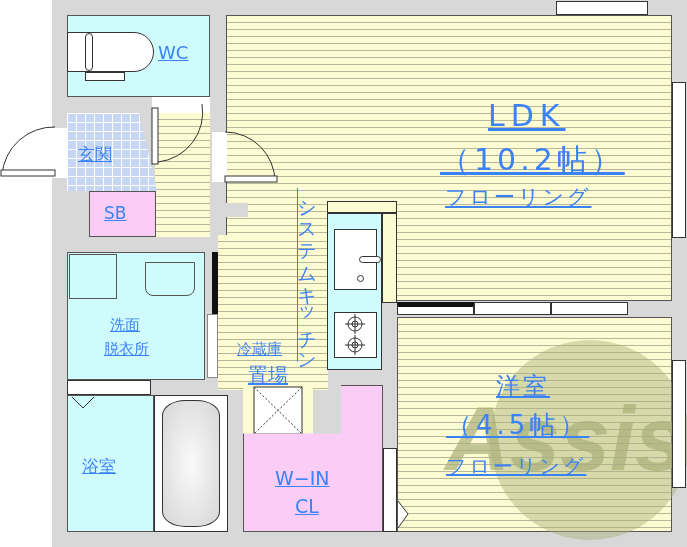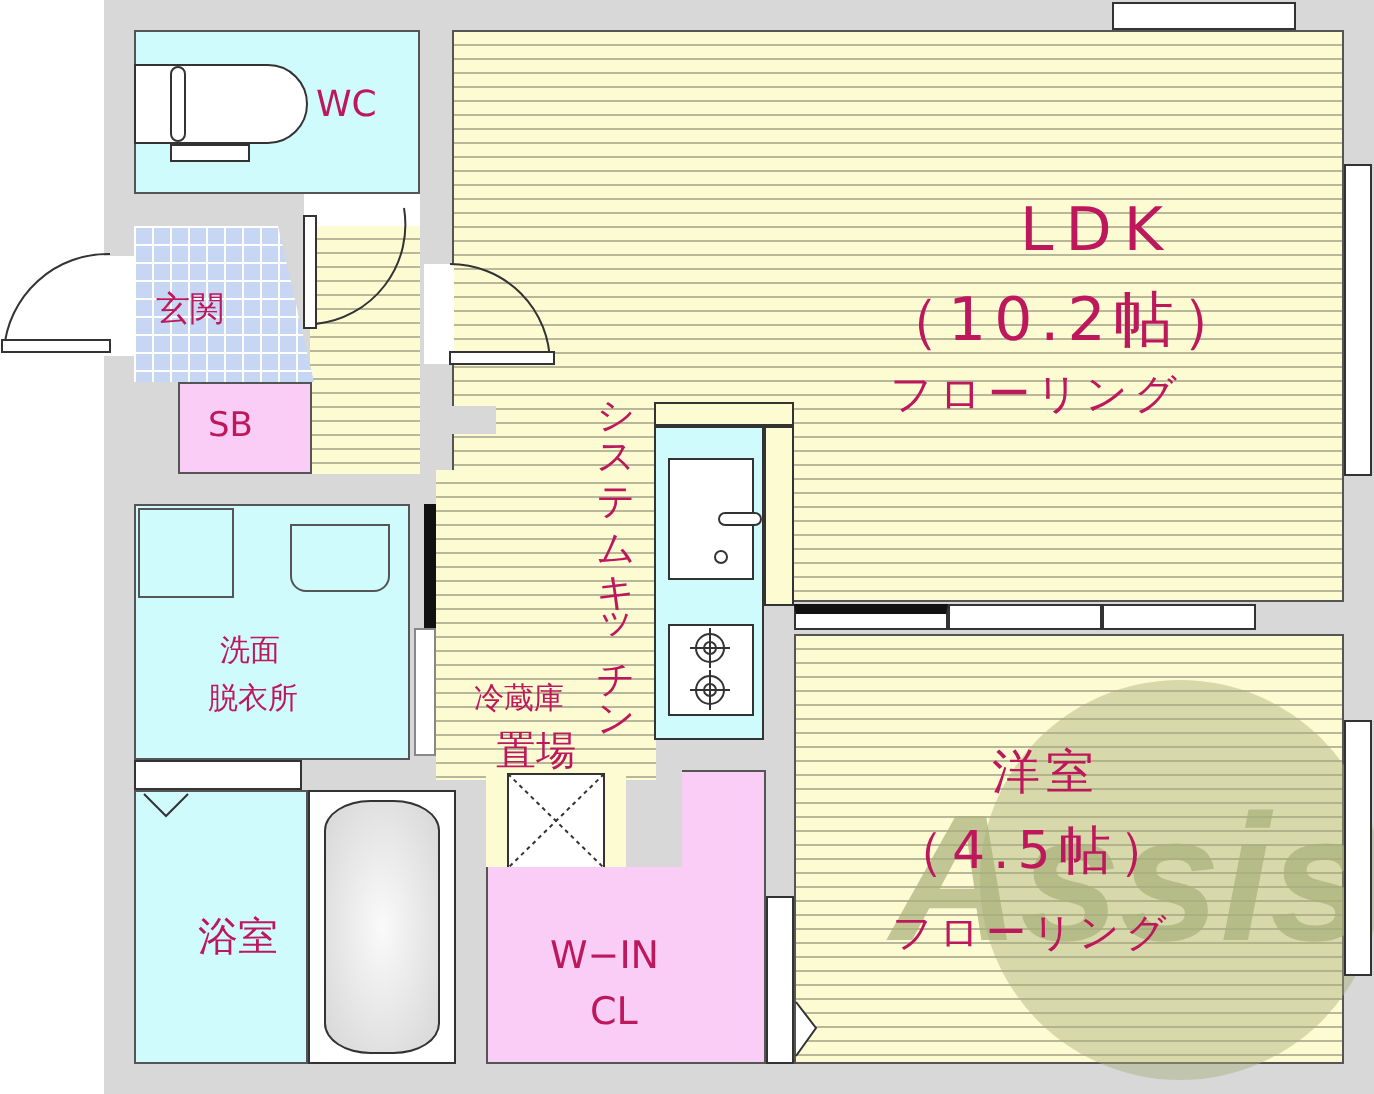--- a/index.html
+++ b/index.html
@@ -3,21 +3,21 @@
 <meta charset="utf-8">
 <style>
   html,body{margin:0;padding:0;background:#fff;}
   body{width:687px;height:547px;position:relative;overflow:hidden;font-family:"DejaVu Sans","Liberation Sans",sans-serif;}
   .abs{position:absolute;box-sizing:border-box;}
   .wall{background:#d8d8d8;}
   .floor{background-color:#fdfbd2;background-image:repeating-linear-gradient(to bottom,#fdfbd2 0,#fdfbd2 6px,#b9b79a 6px,#b9b79a 7px);}
   .wet{background:#cffbfd;}
   .tile{background-color:#c6d6f3;background-image:linear-gradient(#fff 1px,transparent 1px),linear-gradient(90deg,#fff 1px,transparent 1px);background-size:9px 9px;}
   .pink{background:#f9cdf5;}
-  .label{position:absolute;color:#be185d;text-align:center;white-space:nowrap;}
+  .label{position:absolute;color:#3b82f6;text-align:center;white-space:nowrap;text-decoration:underline;}
   .win{background:#fff;border:1px solid #333;}
   svg{position:absolute;overflow:visible;}
 </style>
 </head>
 <body>
 
 <div class="abs wall" style="left:52px;top:0;width:635px;height:547px;"></div>
 
 <div class="abs floor" style="left:226px;top:15px;width:446px;height:286px;border:1px solid #555;"></div>
 
@@ -95,38 +95,38 @@
   <rect x="1" y="1" width="48" height="47" fill="#fff" stroke="#333"></rect>
   <line x1="1" y1="1" x2="49" y2="48" stroke="#333" stroke-dasharray="2,2"></line>
   <line x1="49" y1="1" x2="1" y2="48" stroke="#333" stroke-dasharray="2,2"></line>
 </svg>
 
 <div class="abs" style="left:67px;top:380px;width:84px;height:15px;background:#fff;border:1px solid #333;"></div>
 <div class="abs wet" style="left:67px;top:395px;width:87px;height:137px;border:1px solid #555;"></div>
 <svg style="left:70px;top:396px;width:26px;height:14px;">
     <path d="M2 1 L13 12 L24 1" fill="none" stroke="#333"></path>
   </svg>
-<div class="label" style="left:99px;top:455px;font-size:20px;">浴室</div>
+<div class="label" style="left:82px;top:455px;font-size:17px;">浴室</div>
 <div class="abs" style="left:154px;top:395px;width:74px;height:137px;background:#fff;border:1px solid #333;"></div>
 <div class="abs" style="left:162px;top:400px;width:58px;height:127px;background:radial-gradient(ellipse at center,#fafafa,#d6d6d6);border:1.5px solid #333;border-radius:40% 40% 40% 40%/12% 12% 12% 12%;"></div>
 
 <div class="abs pink" style="left:243px;top:385px;width:140px;height:147px;clip-path:polygon(70% 0,100% 0,100% 100%,0 100%,0 33%,70% 33%);border:1px solid #555;"></div>
 <div class="label" style="left:275px;top:467px;font-size:19px;">W−IN</div>
 <div class="label" style="left:295px;top:495px;font-size:19px;">CL</div>
 <div class="abs" style="left:383px;top:448px;width:14px;height:84px;background:#fff;border:1px solid #333;"></div>
 
 <div class="abs" style="left:397px;top:302px;width:77px;height:13px;background:#fff;border:1px solid #333;border-top:5px solid #111;"></div>
 <div class="abs win" style="left:474px;top:302px;width:77px;height:13px;"></div>
 <div class="abs win" style="left:551px;top:302px;width:77px;height:13px;"></div>
 
 <div class="abs win" style="left:556px;top:1px;width:92px;height:14px;"></div>
 <div class="abs win" style="left:672px;top:82px;width:14px;height:156px;"></div>
 <div class="abs win" style="left:672px;top:360px;width:14px;height:128px;"></div>
 
-<div class="label" style="left:510px;top:98px;font-size:30px;letter-spacing:6px;">LDK</div>
+<div class="label" style="left:488px;top:98px;font-size:30px;letter-spacing:6px;">LDK</div>
 <div class="label" style="left:440px;top:140px;font-size:30px;letter-spacing:4px;">（10.2帖）</div>
 <div class="label" style="left:445px;top:183px;font-size:21px;letter-spacing:3px;">フローリング</div>
 
 <div class="label" style="left:496px;top:370px;font-size:24px;letter-spacing:3px;">洋室</div>
 <div class="label" style="left:446px;top:408px;font-size:26px;letter-spacing:4px;">（4.5帖）</div>
 <div class="label" style="left:446px;top:453px;font-size:20px;letter-spacing:3px;">フローリング</div>
 <svg style="left:397px;top:500px;width:14px;height:32px;">
     <path d="M1 1 L11 14 L1 28" fill="#fff" stroke="#333"></path>
   </svg>
 

